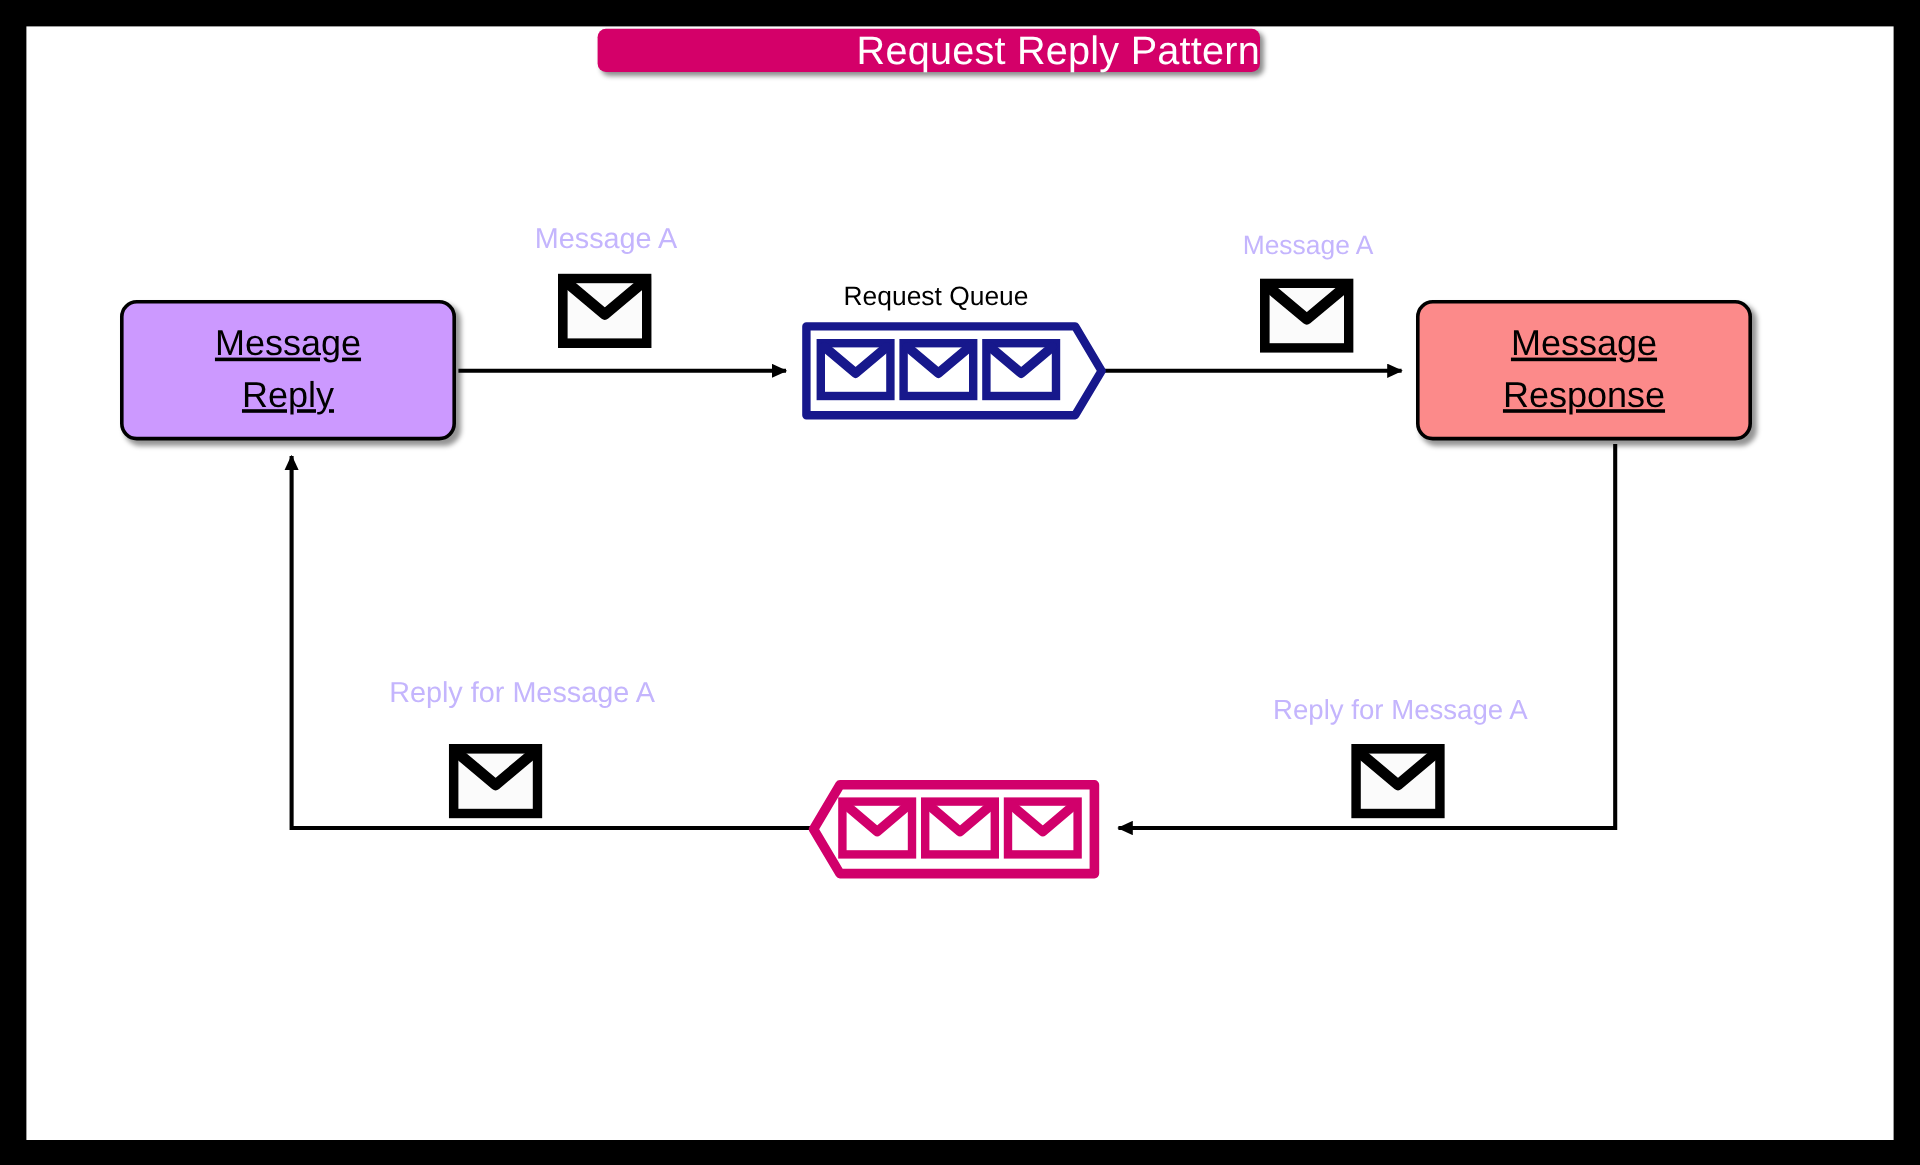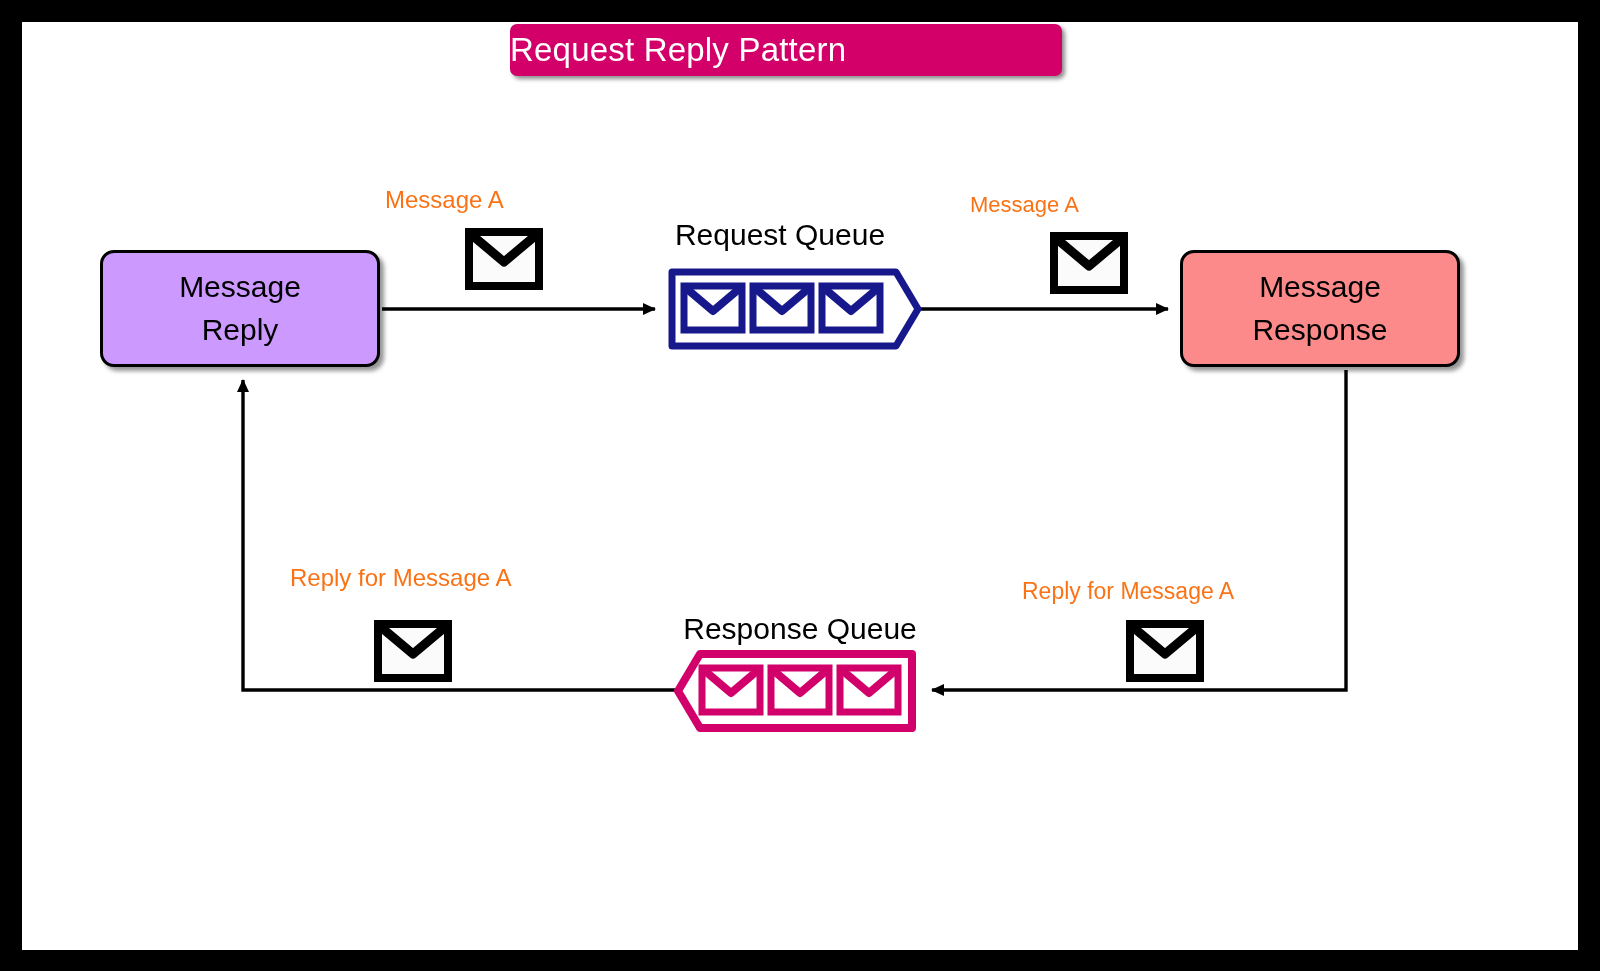--- a/index.html
+++ b/index.html
@@ -28,47 +28,48 @@
     position: absolute;
     left: 0;
     top: 0;
     width: 1600px;
     height: 971px;
     pointer-events: none;
   }
   
   #title-banner {
     position: absolute;
-    left: 510px;
+    left: 498px;
     top: 24px;
     width: 552px;
-    height: 52px;
+    height: 36px;
     border-radius: 7px;
     display: flex;
     align-items: center;
-    justify-content: flex-start;
+    justify-content: flex-end;
     box-shadow: 3px 3px 4px rgba(0,0,0,0.45);
   }
   #title-banner .title-text {
     color: #ffffff;
     font-size: 33px;
     letter-spacing: 0.2px;
     white-space: nowrap;
   }
   
   .node-box {
     position: absolute;
     border: 3px solid #000000;
     border-radius: 14px;
     box-shadow: 4px 4px 4px rgba(0,0,0,0.42);
     display: flex;
     flex-direction: column;
     align-items: center;
     justify-content: center;
     box-sizing: border-box;
+    text-decoration: underline;
   }
   .node-box .node-line {
     font-size: 30px;
     color: #000000;
     line-height: 1.42;
     white-space: nowrap;
   }
   #node-sender {
     left: 100px;
     top: 250px;
@@ -77,32 +78,34 @@
   }
   #node-receiver {
     left: 1180px;
     top: 250px;
     width: 280px;
     height: 117px;
   }
   
   .queue-caption {
     position: absolute;
-    font-size: 30px;
+    font-size: 22px;
     color: #000000;
     white-space: nowrap;
     text-align: center;
+    margin-top: 16px;
   }
   #caption-request-queue { left: 600px; top: 218px; width: 360px; }
   #caption-response-queue { left: 620px; top: 612px; width: 360px; }
   
   .flow-label {
     position: absolute;
-    color: #f97316;
-    white-space: nowrap;
+    color: #c4b5fd;
+    white-space: nowrap;
+    text-align: center;
   }
   #label-msg-a-left  { left: 385px; top: 186px; width: 240px; font-size: 24px; }
   #label-msg-a-right { left: 970px; top: 192px; width: 240px; font-size: 22px; }
   #label-reply-left  { left: 290px; top: 564px; width: 290px; font-size: 24px; }
   #label-reply-right { left: 1022px; top: 578px; width: 290px; font-size: 23px; }
   
   .env-icon { position: absolute; }
   #env-top-left   { left: 465px; top: 228px; width: 78px; height: 62px; }
   #env-top-right  { left: 1050px; top: 232px; width: 78px; height: 62px; }
   #env-bot-left   { left: 374px; top: 620px; width: 78px; height: 62px; }
@@ -180,21 +183,20 @@
     <span class="node-line">Message</span>
     <span class="node-line">Reply</span>
   </div>
 
   <div id="node-receiver" class="node-box" style="background: rgb(252, 138, 138); border-color: rgb(0, 0, 0);">
     <span class="node-line">Message</span>
     <span class="node-line">Response</span>
   </div>
 
   <div id="caption-request-queue" class="queue-caption">Request Queue</div>
-  <div id="caption-response-queue" class="queue-caption">Response Queue</div>
 
   <div id="label-msg-a-left" class="flow-label">Message A</div>
   <div id="label-msg-a-right" class="flow-label">Message A</div>
   <div id="label-reply-left" class="flow-label">Reply for Message A</div>
   <div id="label-reply-right" class="flow-label">Reply for Message A</div>
 
   <svg id="env-top-left" class="env-icon" viewBox="0 0 78 62" xmlns="http://www.w3.org/2000/svg">
     <g filter="url(#softShadow)">
       <rect x="4" y="4" width="70" height="54" fill="#fbfbfb" stroke="#000000" stroke-width="8"></rect>
       <path d="M8,8 L39,34 L70,8" fill="none" stroke="#000000" stroke-width="9" stroke-linejoin="round" stroke-linecap="round"></path>

